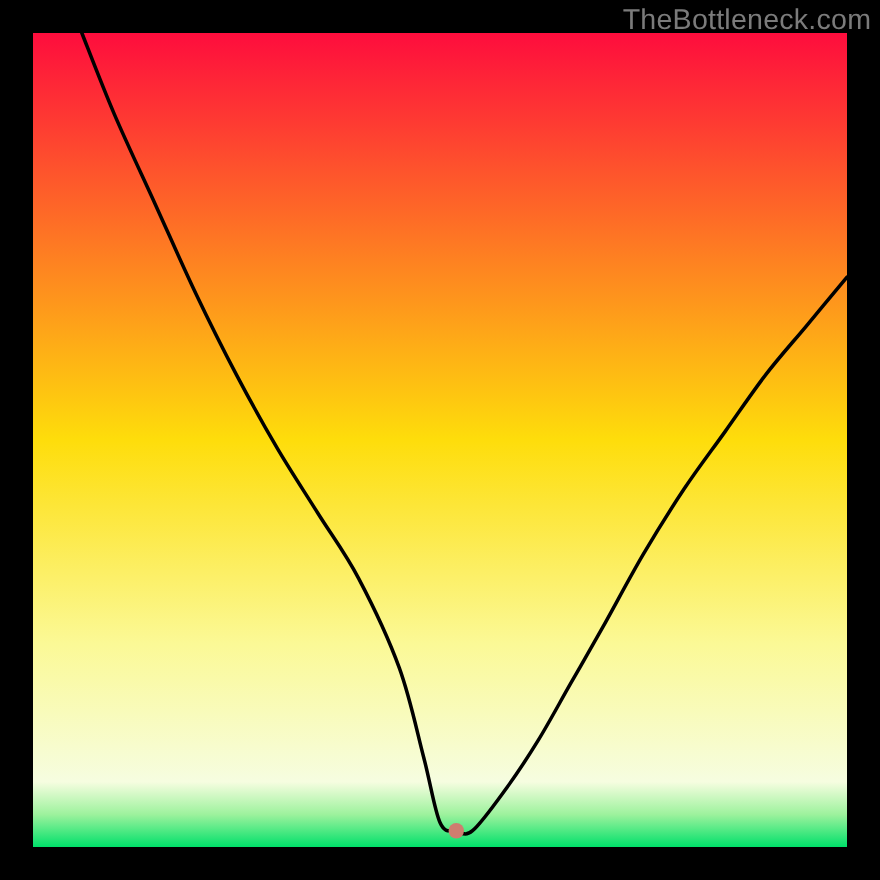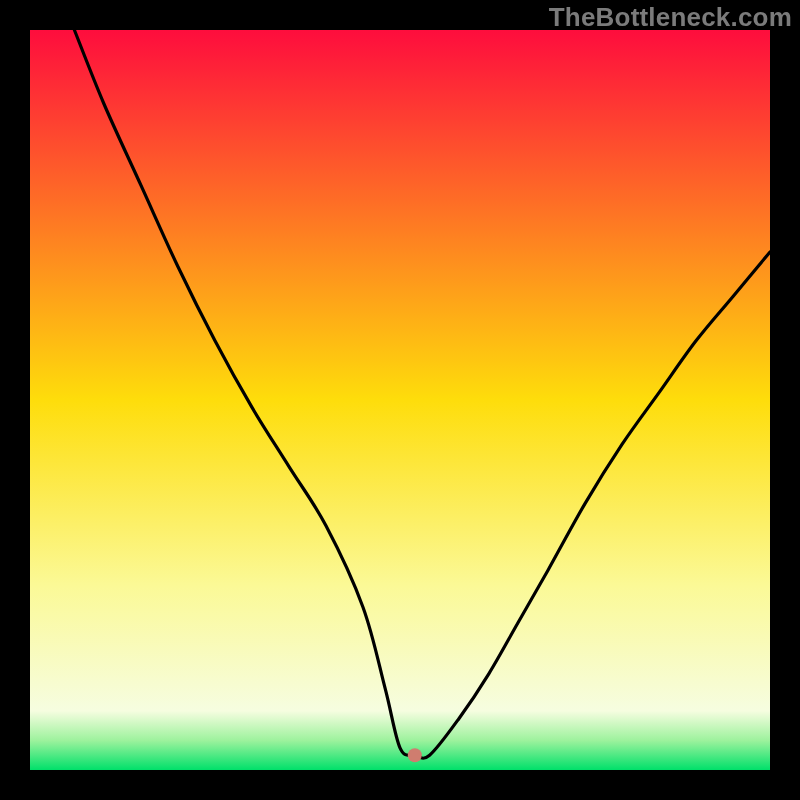--- a/index.html
+++ b/index.html
@@ -15,21 +15,21 @@
     position: relative;
     width: 800px;
     height: 800px;
   }
   .watermark {
     position: absolute;
     top: 2px;
     right: 8px;
     color: #7b7b7b;
     font-size: 26px;
-    font-weight: 700;
+    font-weight: 400;
     letter-spacing: 0.2px;
     z-index: 10;
   }
   svg {
     display: block;
   }
 </style>
 </head>
 <body>
 

